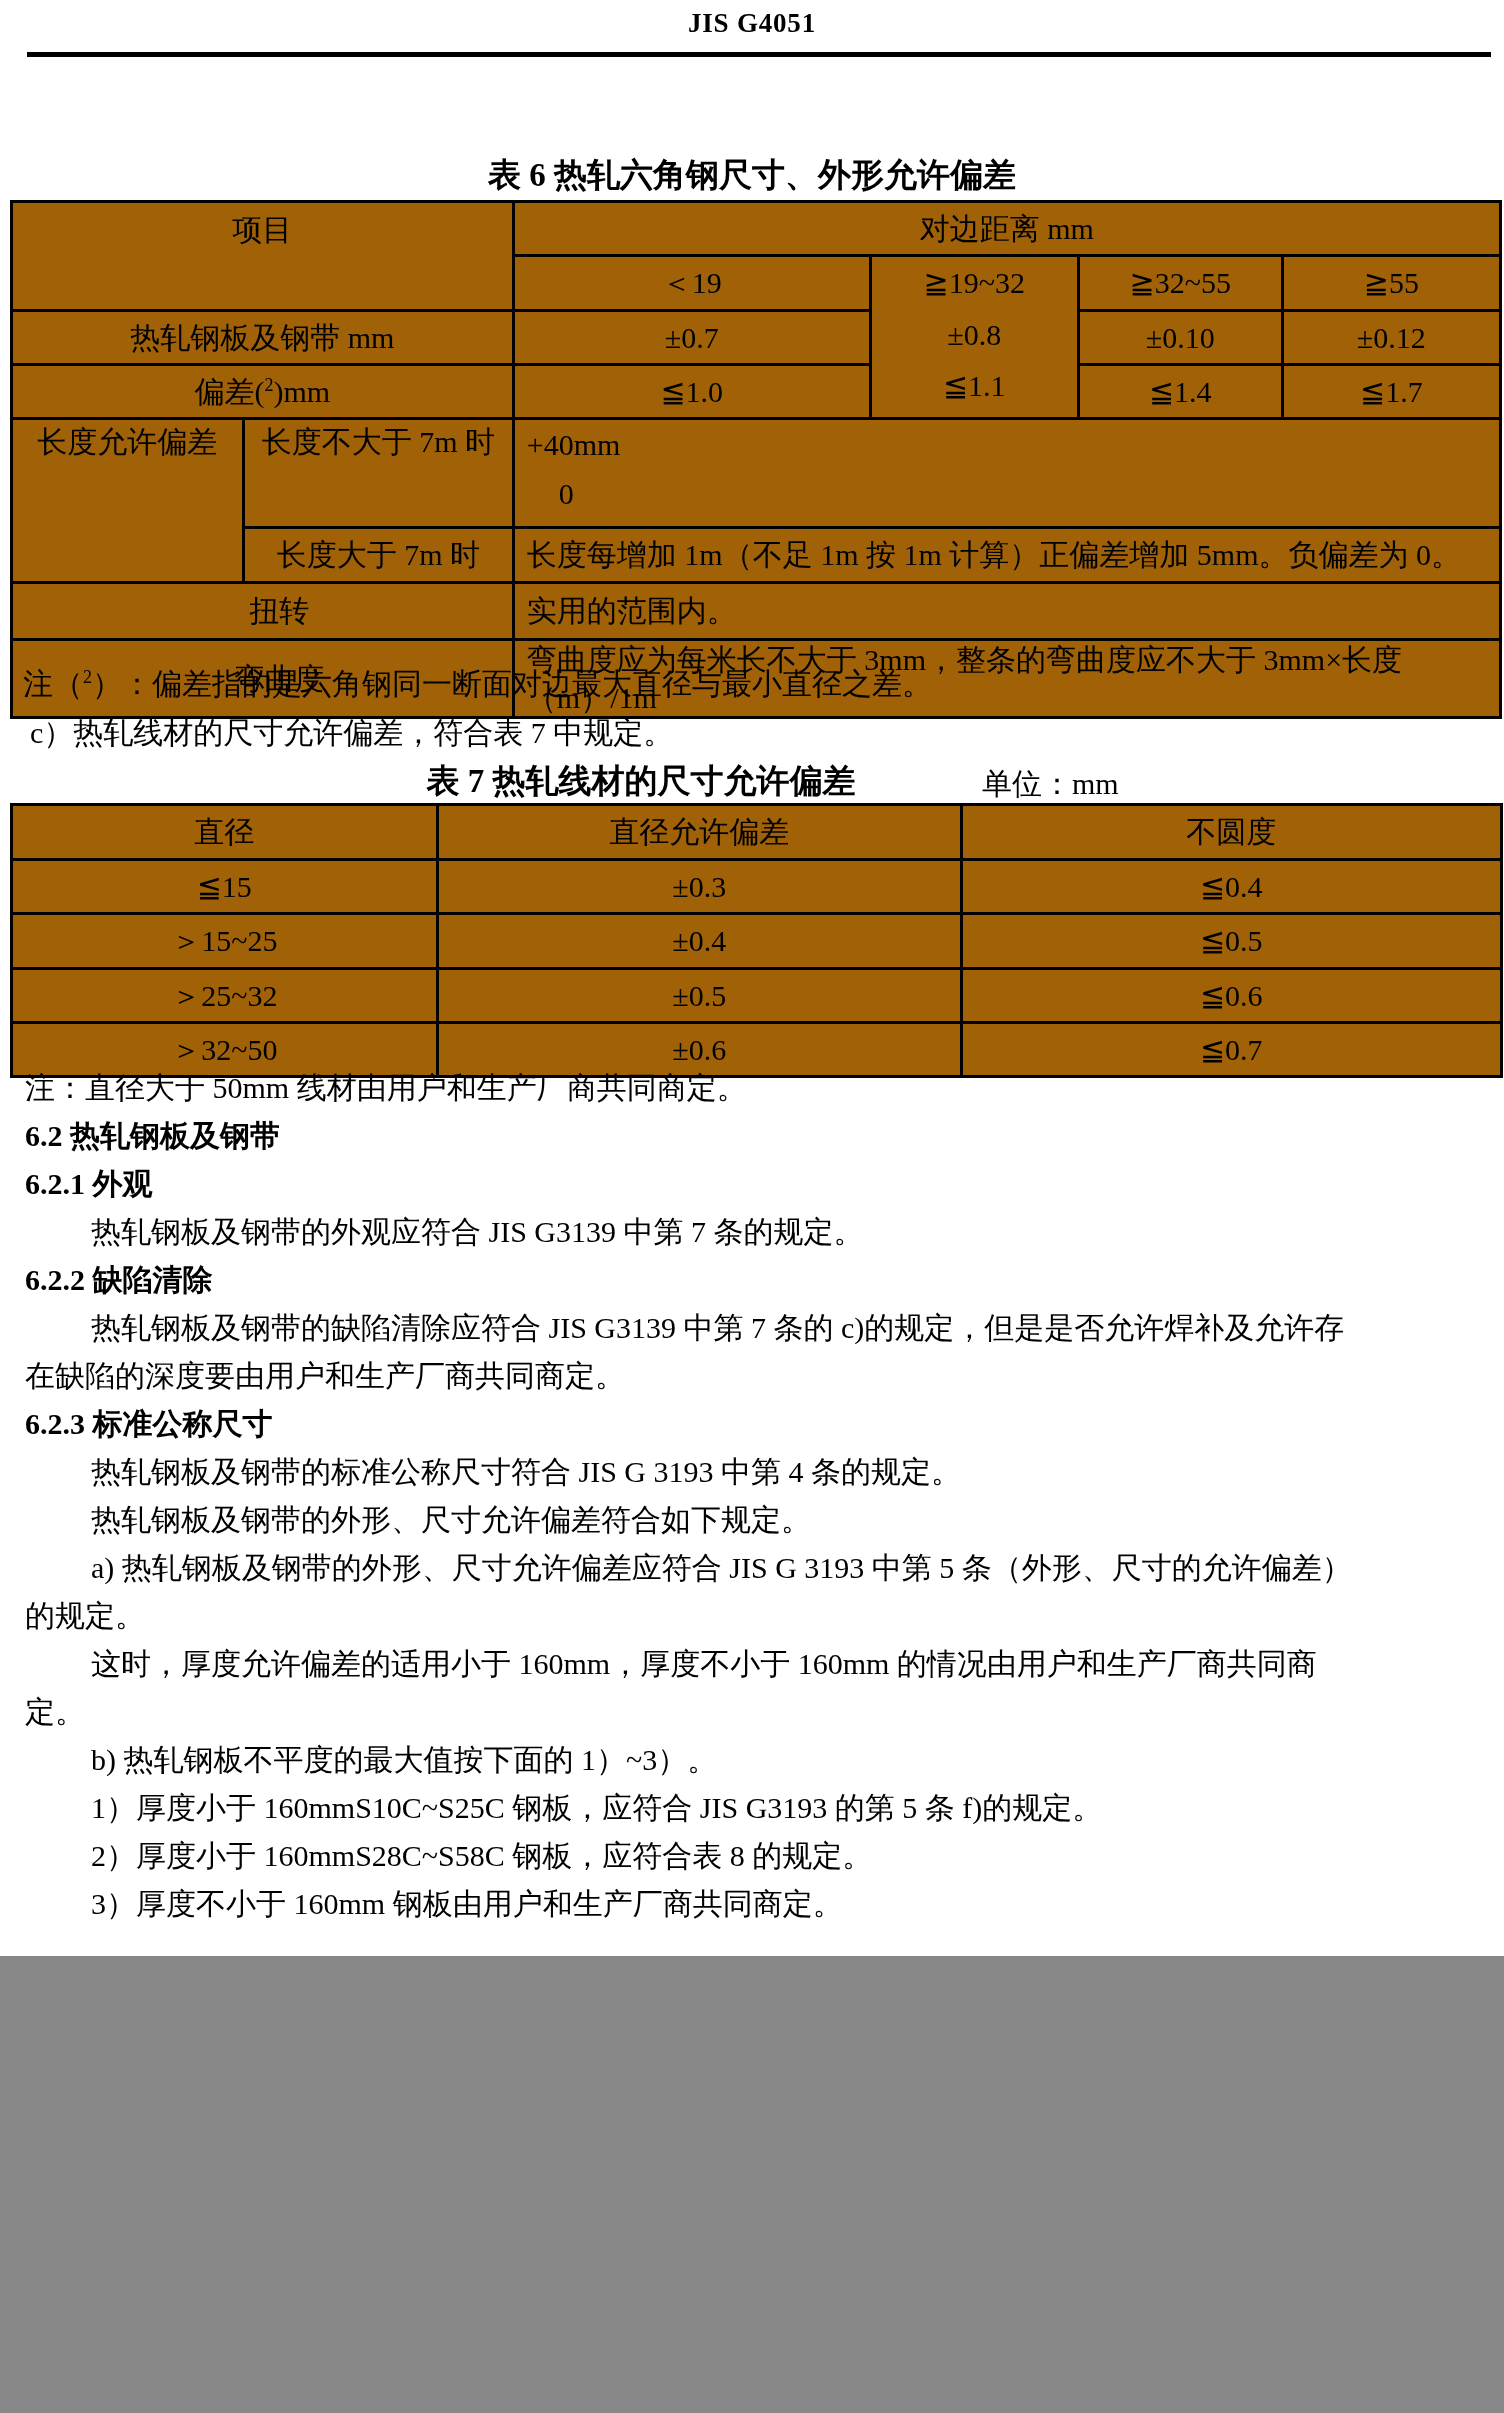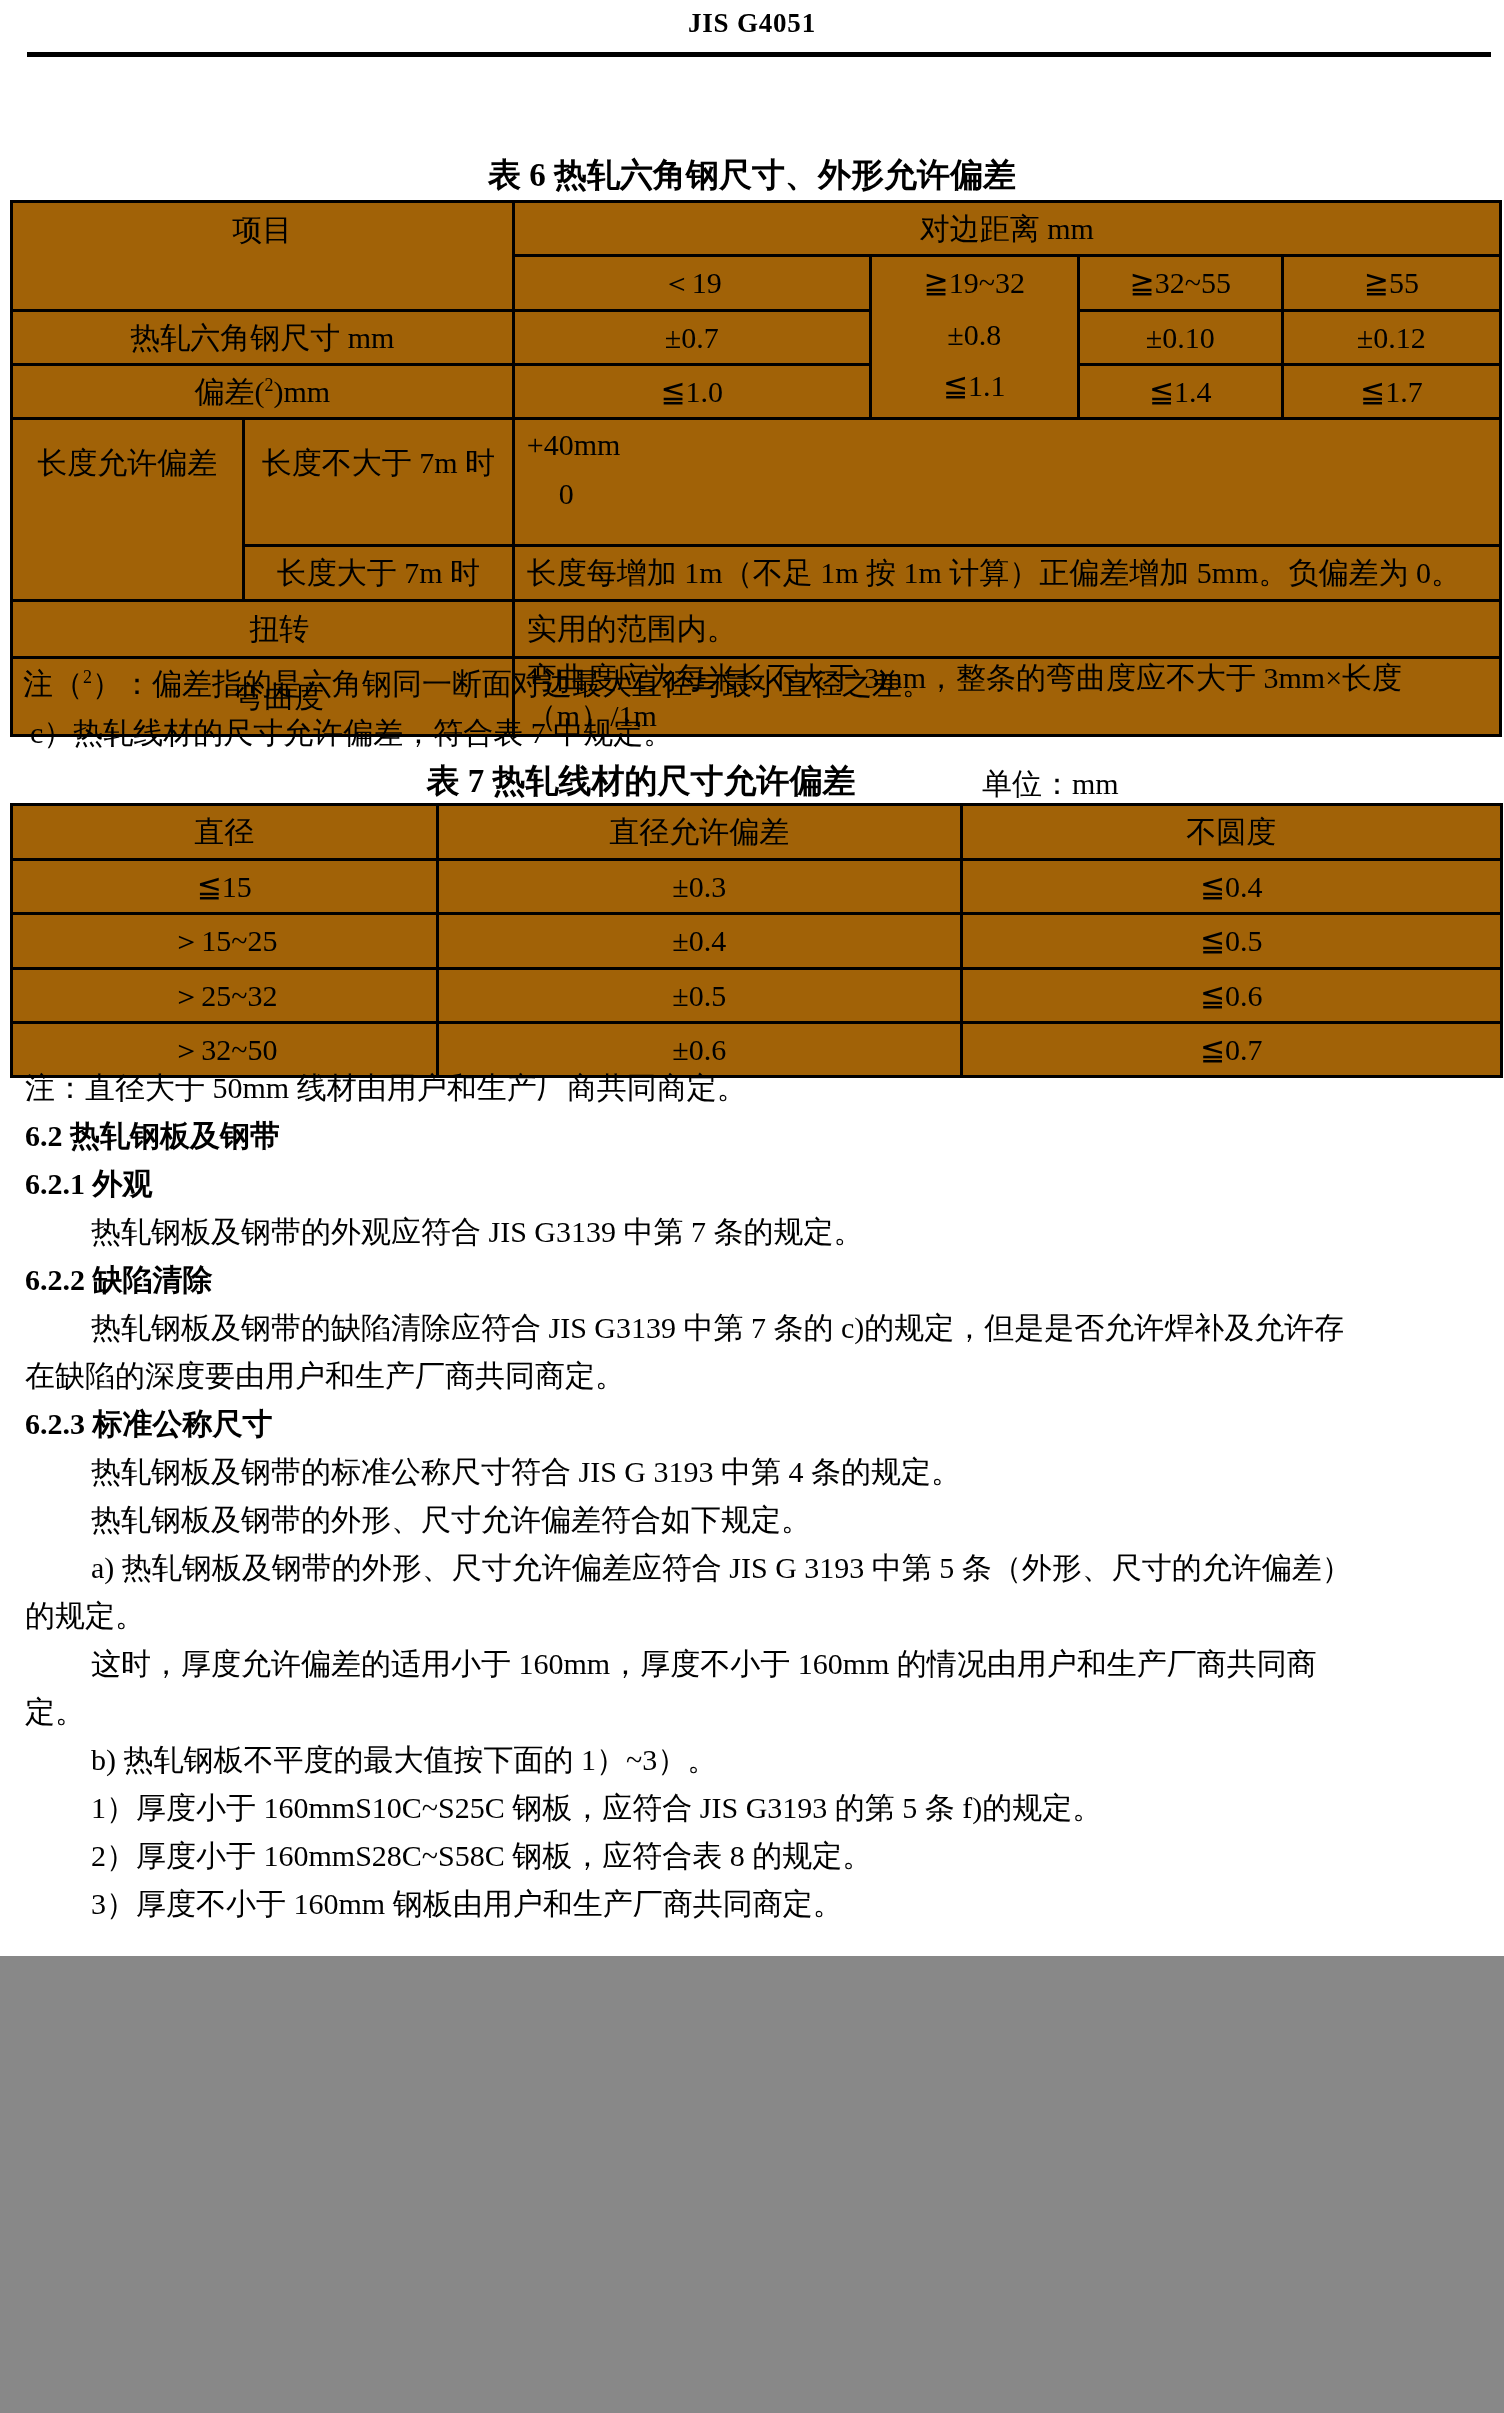--- a/index.html
+++ b/index.html
@@ -26,21 +26,21 @@
   .t6 .rC td { height:51px; }
   .t6 .rD td { height:51px; }
   .t6 .rE td { height:100px; }
   .t6 .rF td { height:52px; }
   .t6 .rG td { height:54px; }
   .t6 .rH td { height:52px; }
   .t6 td.item-cell { vertical-align:top; padding-top:7.6px; }
   .t6 td.tall-cell { padding:0; vertical-align:top; }
   .t6 .tall-part { display:flex; align-items:center; justify-content:center; }
   .t6 .tp1 { height:52px; } .t6 .tp2 { height:51px;text-align:right; } .t6 .tp3 { height:51px; }
-  .t6 td.top-label { vertical-align:top; padding-top:24px; }
+  .t6 td.top-label { vertical-align:top; padding-top:3px; }
   .t6 td.value-left { text-align:left; padding-left:12px; }
   .t6 td.plusminus-cell { vertical-align:top; text-align:left; padding:6px 0 0 12px; line-height:38px; }
   .t6 .zero-line { margin-left:32px; margin-top:10.6px; }
   .t6 td.row-label-left { text-align:center; padding-left:34px; }
   sup.fn { font-size:18px; line-height:0; }
 
   .t7 { left:9.8px; top:803px; width:1489px; }
   .t7 .hr0 td { height:52px; }
   .t7 .r1 td { height:51px; }
   .t7 .r2 td { height:52px; }
@@ -85,21 +85,21 @@
       <td>＜19</td>
       <td rowspan="3" class="tall-cell">
         <div class="tall-part tp1">≧19~32</div>
         <div class="tall-part tp2">±0.8</div>
         <div class="tall-part tp3">≦1.1</div>
       </td>
       <td>≧32~55</td>
       <td>≧55</td>
     </tr>
     <tr class="rC">
-      <td colspan="2">热轧六角钢尺寸 mm</td>
+      <td colspan="2">热轧钢板及钢带 mm</td>
       <td>±0.7</td>
       <td>±0.10</td>
       <td>±0.12</td>
     </tr>
     <tr class="rD">
       <td colspan="2"><span>偏差(</span><sup class="fn">2</sup><span>)mm</span></td>
       <td>≦1.0</td>
       <td>≦1.4</td>
       <td>≦1.7</td>
     </tr>

